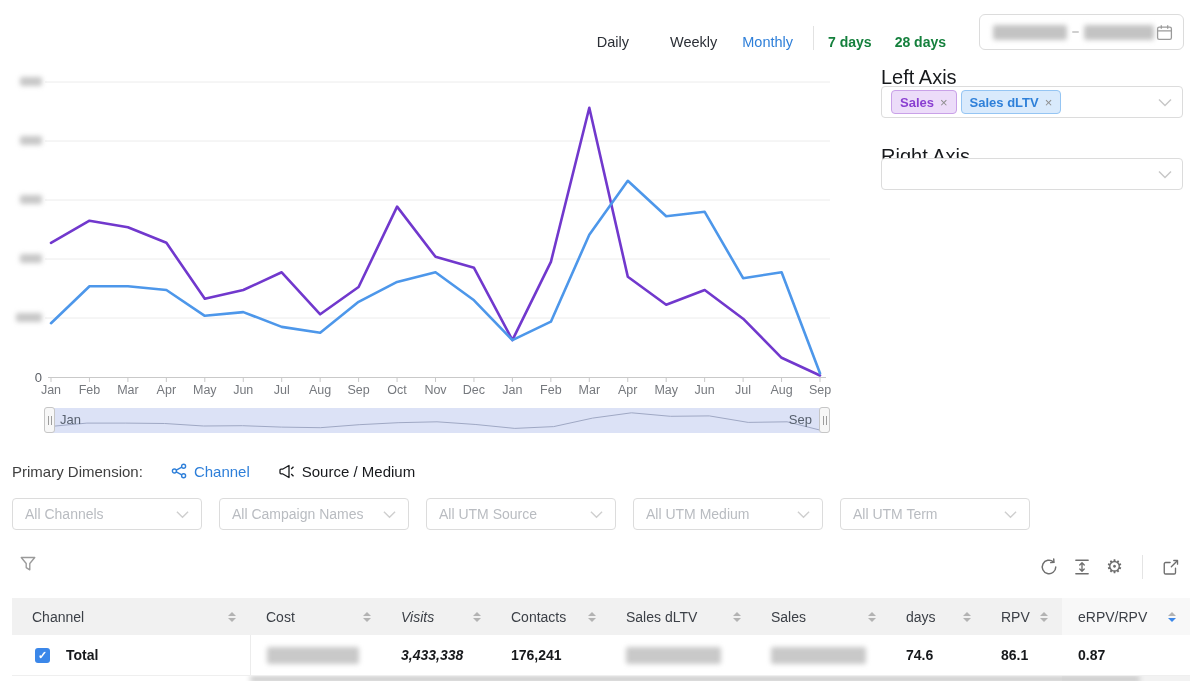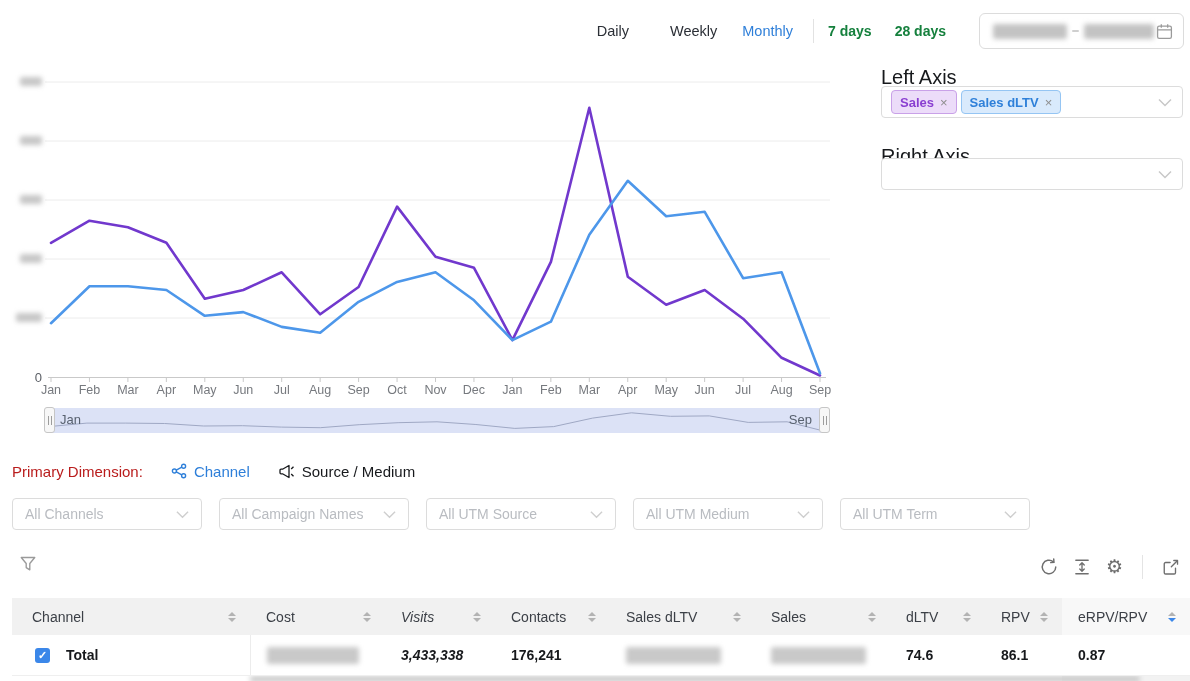--- a/index.html
+++ b/index.html
@@ -1,20 +1,20 @@
 <!DOCTYPE html>
 <html><head>
 <meta charset="utf-8">
 <style>
   html,body{margin:0;padding:0;background:#fff;}
   body{font-family:"Liberation Sans",sans-serif;color:#1a1a1a;-webkit-font-smoothing:antialiased;}
   .app{position:relative;width:1190px;height:681px;background:#fff;overflow:hidden;}
 
   
-  .topbar{position:absolute;top:12px;right:6px;display:flex;align-items:center;height:38px;}
+  .topbar{position:absolute;top:12px;right:6px;display:flex;align-items:flex-end;height:38px;}
   .gran-tab{font-size:14.5px;color:#2b2f36;cursor:pointer;}
   .gran-tab.active{color:#2e7fd9;}
   .tb-sep{width:1px;height:24px;background:#e2e2e2;margin:0 0 0 20px;}
   .quick-range{font-size:14px;color:#15803d;cursor:pointer;font-weight:bold;}
   .date-box{width:205px;height:36px;border:1px solid #dcdcdc;border-radius:6px;display:flex;align-items:center;padding:0 10px 0 13px;box-sizing:border-box;background:#fff;}
   .date-blob{height:15px;background:#c3c3c3;border-radius:2px;filter:blur(2.5px);}
   .date-dash{width:7px;height:2px;background:#cfcfcf;margin:0 5px;border-radius:1px;}
 
   
   .chart-wrap{position:absolute;top:58px;left:0;width:845px;height:348px;}
@@ -38,21 +38,21 @@
   .handle{position:absolute;top:-1px;width:11px;height:26px;background:#f7f7f7;border:1px solid #c6c6c6;border-radius:3px;box-sizing:border-box;display:flex;align-items:center;justify-content:center;gap:2px;cursor:ew-resize;z-index:2;}
   .handle i{display:block;width:1px;height:9px;background:#9d9d9d;}
   .handle-left{left:-4px;}
   .handle-right{right:-4px;}
   .slider-lab{position:absolute;top:4px;font-size:13px;color:#57606e;z-index:1;}
   .slider-lab.l{left:12px;}
   .slider-lab.r{right:14px;}
 
   
   .primary-dim{position:absolute;top:460px;left:12px;display:flex;align-items:center;height:22px;font-size:15px;}
-  .pd-label{color:#b91c1c;}
+  .pd-label{color:#404040;}
   .pd-opt{display:flex;align-items:center;margin-left:28px;cursor:pointer;}
   .pd-opt .ic{display:flex;margin-right:7px;}
   .pd-opt.active{color:#2e7fd9;}
   .pd-opt.inactive{color:#17191c;}
 
   
   .filters{position:absolute;top:498px;left:12px;display:flex;gap:17px;}
   .fselect{width:190px;height:32px;border:1px solid #dcdcdc;border-radius:4px;box-sizing:border-box;display:flex;align-items:center;padding:0 12px;font-size:14px;color:#b9bcc1;background:#fff;cursor:pointer;}
   .fselect .chev{margin-left:auto;}
 
@@ -357,21 +357,21 @@
           </span>
       </div>
       <div class="cell c-sales">
         <span>Sales</span>
         <span class="sort">
             <i class="up"></i>
             <i class="dn"></i>
           </span>
       </div>
       <div class="cell c-erpv">
-        <span>dLTV</span>
+        <span>days</span>
         <span class="sort">
             <i class="up"></i>
             <i class="dn"></i>
           </span>
       </div>
       <div class="cell c-rpv">
         <span>RPV</span>
         <span class="sort">
             <i class="up"></i>
             <i class="dn"></i>

